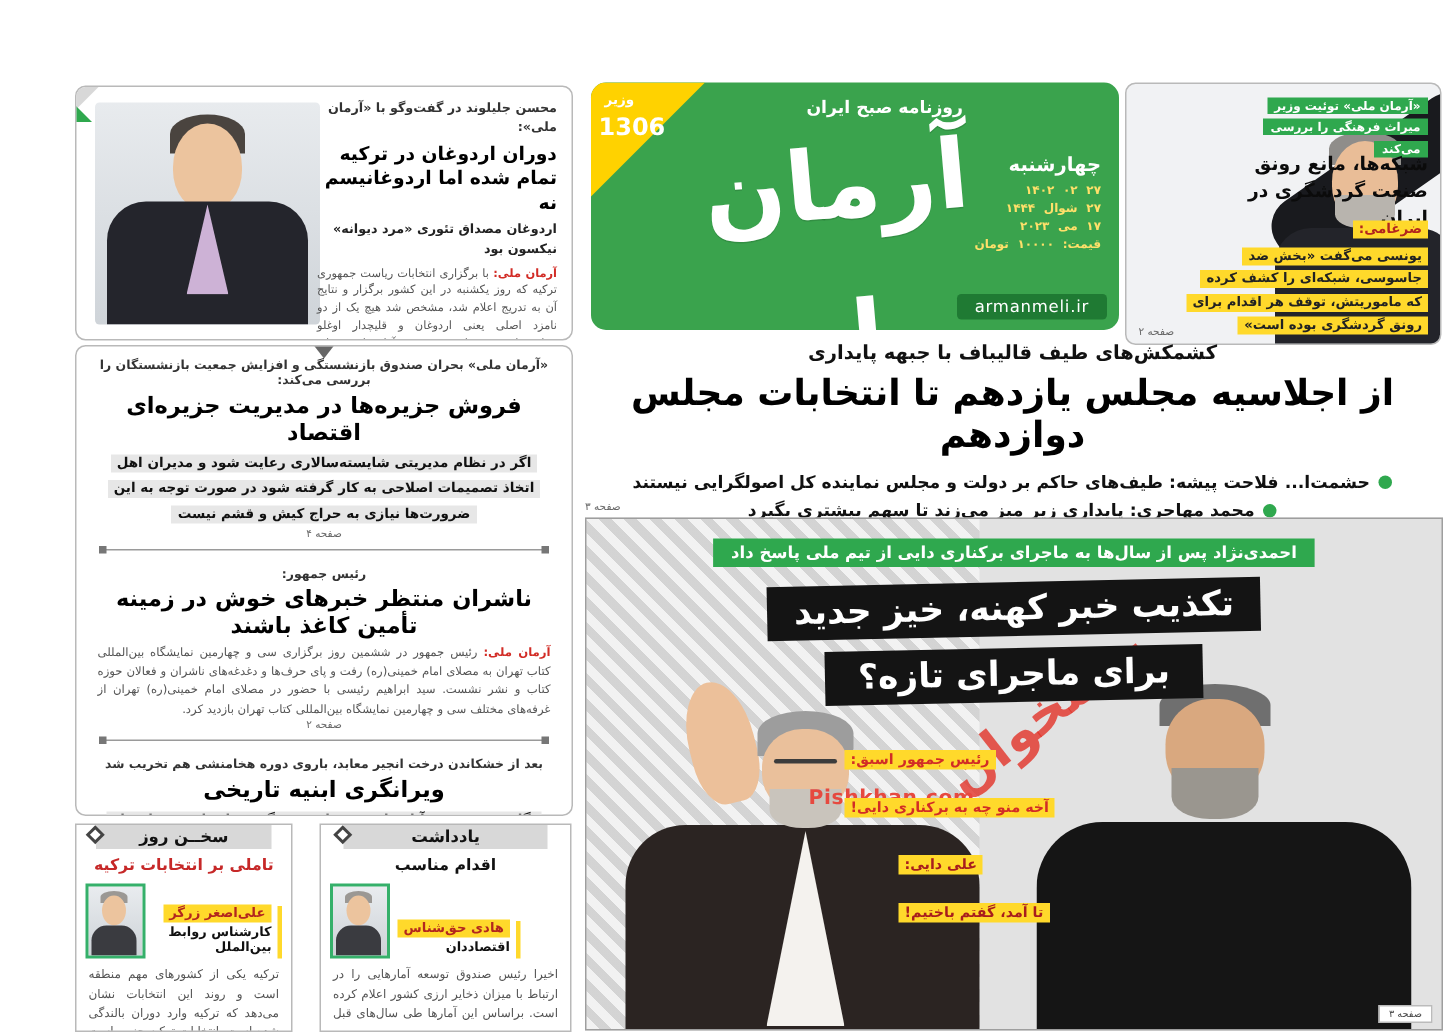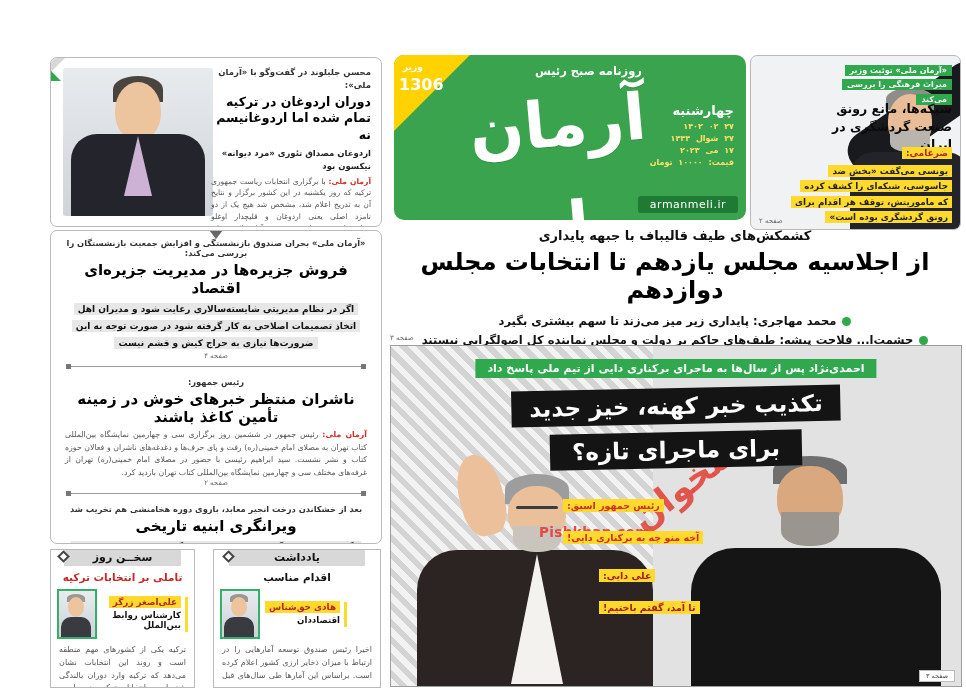--- a/index.html
+++ b/index.html
@@ -79,21 +79,21 @@
 
   
   .col{top:549px;height:137px;overflow:hidden;border-radius:0;}
   .col-rooz{left:50px;width:143px;}
   .col-yad{left:213px;width:166px;}
   .col-head{position:relative;margin:-1px auto 0 auto;width:82%;background:#d8d8d8;font-size:11px;font-weight:800;text-align:center;padding:2px 0;}
   .col-head .dia{position:absolute;left:-5px;top:3px;width:9px;height:9px;background:#444;transform:rotate(45deg);}
   .col-head .dia::after{content:"";position:absolute;left:2px;top:2px;width:5px;height:5px;background:#fff;}
   .col-title{font-size:10.5px;font-weight:800;text-align:center;margin-top:5px;}
   .col-title.red{color:#c62828;}
-  .author-row{display:flex;flex-direction:row-reverse;justify-content:flex-start;gap:5px;margin:6px 6px 0 6px;align-items:center;}
+  .author-row{display:flex;flex-direction:row-reverse;justify-content:flex-start;gap:5px;margin:6px 6px 0 6px;align-items:flex-end;}
   .mini-photo{width:36px;height:46px;border:2px solid #35b06a;background:linear-gradient(180deg,#e9ecef,#cdd2d7);position:relative;flex:0 0 auto;overflow:hidden;}
   .mp-face{position:absolute;left:9px;top:6px;width:16px;height:20px;background:#ecc49e;border-radius:50%;}
   .mp-hair{position:absolute;left:8px;top:3px;width:18px;height:8px;background:#9b9894;border-radius:50% 50% 0 0;}
   .mp-suit{position:absolute;left:2px;top:26px;width:30px;height:20px;background:#3a3b40;border-radius:10px 10px 0 0;}
   .author-meta{text-align:right;padding-bottom:2px;border-right:3px solid #ffd92b;padding-right:4px;}
   .author-name{font-size:8.8px;font-weight:800;color:#b3261e;}
   .author-role{font-size:8.6px;font-weight:800;color:#111;margin-top:3px;}
   .col-body{font-size:8px;color:#555;line-height:1.6;text-align:justify;margin:5px 8px 0 8px;}
 
   
@@ -147,21 +147,21 @@
       <div class="artA-sub">اردوغان مصداق تئوری «مرد دیوانه» نیکسون بود</div>
       <div class="artA-body"><span class="red-lead">آرمان ملی:</span> <span>با برگزاری انتخابات ریاست جمهوری ترکیه که روز یکشنبه در این کشور برگزار و نتایج آن به تدریج اعلام شد، مشخص شد هیچ یک از دو نامزد اصلی یعنی اردوغان و قلیچدار اوغلو نتوانسته‌اند بیش از ۵۰ درصد آرای لازم برای پیروزی در دور اول انتخابات را به دست بیاورند و...</span></div>
 
     </div>
   </div>
 
   <div class="abs masthead">
     <div class="abs issue-tri"></div>
     <div class="abs issue-label">وزیر</div>
     <div class="abs issue-num">1306</div>
-    <div class="abs tagline">روزنامه صبح رئیس</div>
+    <div class="abs tagline">روزنامه صبح ایران</div>
     <div class="abs mast-title">آرمان ملی</div>
     <div class="abs dateblock">
       <div class="weekday">چهارشنبه</div>
       <div class="dateline">۲۷ ۰۲ ۱۴۰۲</div>
       <div class="dateline">۲۷ شوال ۱۴۴۴</div>
       <div class="dateline">۱۷ می ۲۰۲۳</div>
       <div class="dateline">قیمت: ۱۰۰۰۰ تومان</div>
     </div>
     <div class="abs site-strip">armanmeli.ir</div>
   </div>
@@ -178,25 +178,25 @@
     <div class="abs sb-quote"><span class="yellow-hl">یونسی می‌گفت «بخش ضد جاسوسی، شبکه‌ای را کشف کرده که ماموریتش، توقف هر اقدام برای رونق گردشگری بوده است»</span></div>
     <div class="abs sb-page pageref">صفحه ۲</div>
   </div>
 
   <div class="abs lead center">
     <div class="lead-kicker">کشمکش‌های طیف قالیباف با جبهه پایداری</div>
     <div class="lead-h">از اجلاسیه مجلس یازدهم تا انتخابات مجلس دوازدهم</div>
     <div class="bullets">
       <div class="bullet-row">
         <span class="dot"></span>
-        <span class="bullet-t">محمد مهاجری: پایداری زیر میز می‌زند تا سهم بیشتری بگیرد</span>
+        <span class="bullet-t">حشمت‌ا... فلاحت پیشه: طیف‌های حاکم بر دولت و مجلس نماینده کل اصولگرایی نیستند</span>
       </div>
       <div class="bullet-row">
         <span class="dot"></span>
-        <span class="bullet-t">حشمت‌ا... فلاحت پیشه: طیف‌های حاکم بر دولت و مجلس نماینده کل اصولگرایی نیستند</span>
+        <span class="bullet-t">محمد مهاجری: پایداری زیر میز می‌زند تا سهم بیشتری بگیرد</span>
       </div>
     </div>
     <div class="abs lead-page pageref">صفحه ۳</div>
   </div>
 
   <div class="abs box stack">
     <div class="abs notch"></div>
 
     <div class="sec">
       <div class="sec-kicker">«آرمان ملی» بحران صندوق بازنشستگی و افزایش جمعیت بازنشستگان را بررسی می‌کند:</div>

